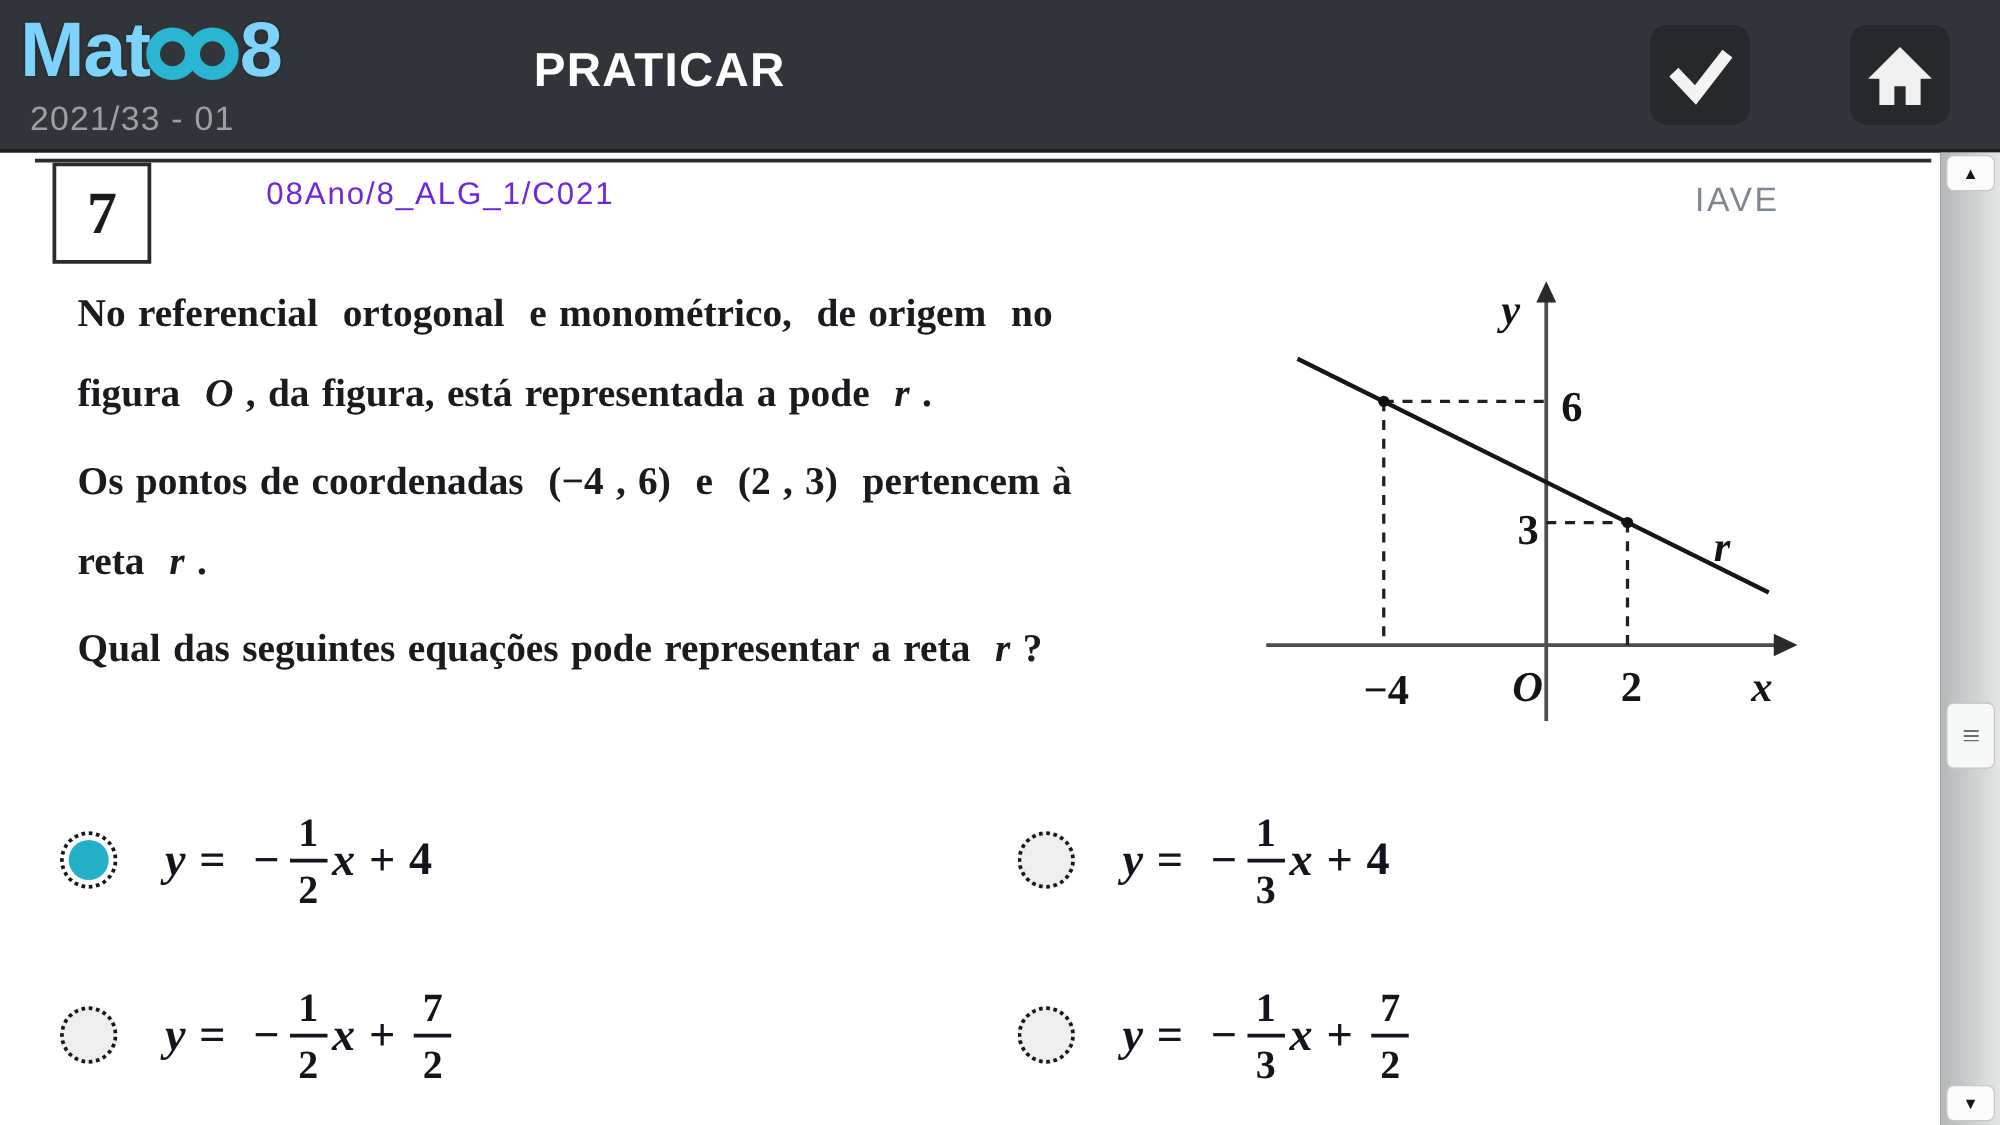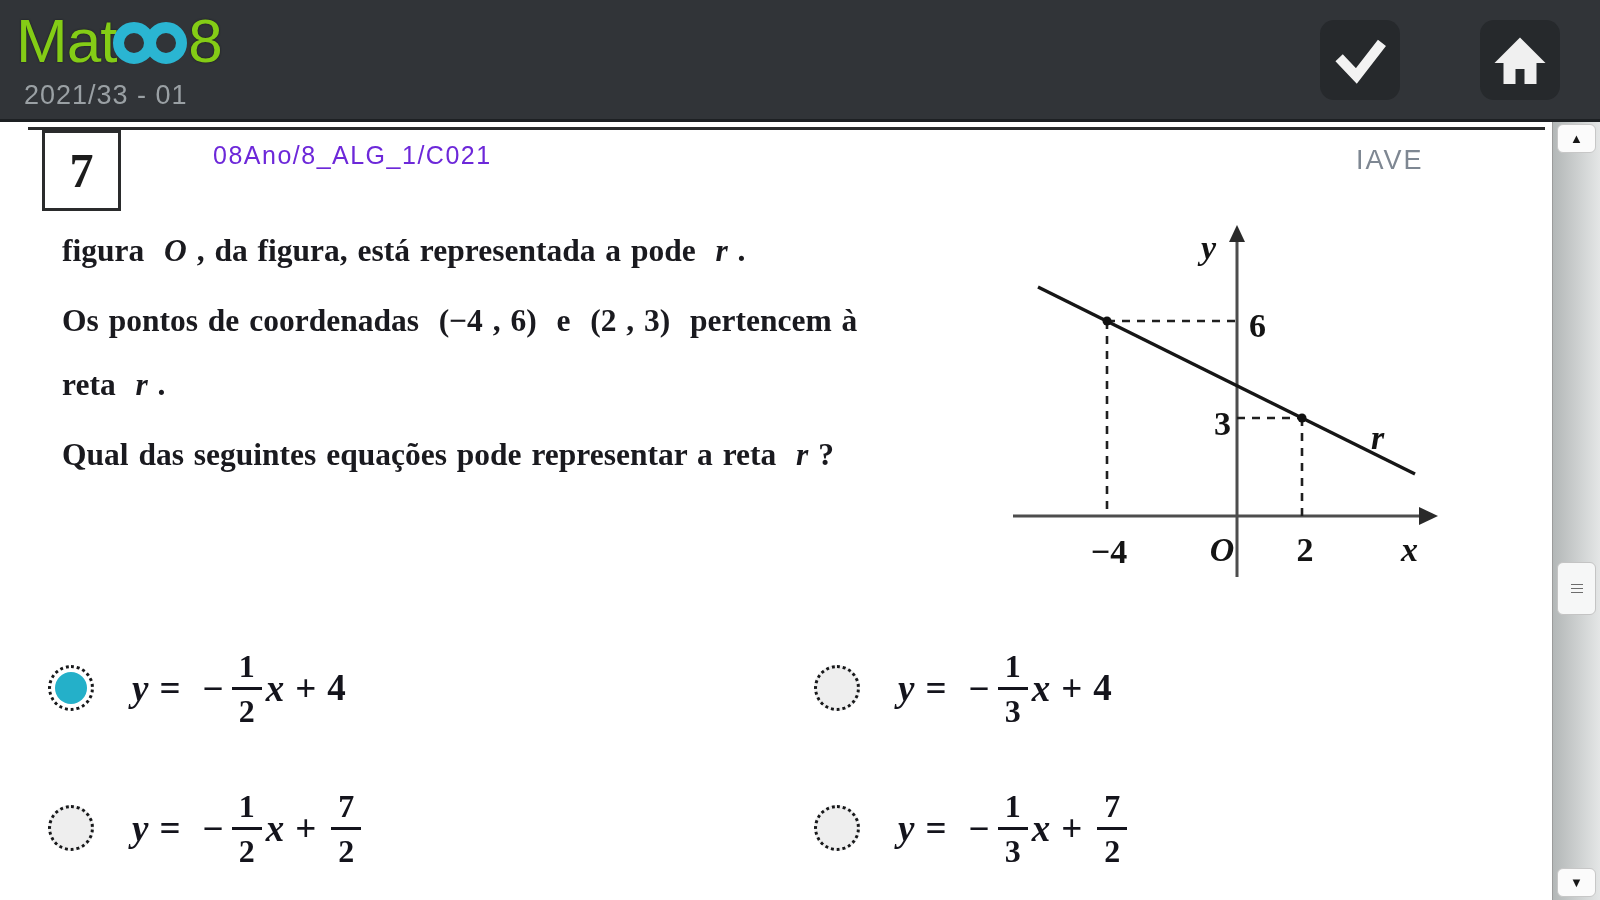--- a/index.html
+++ b/index.html
@@ -3,21 +3,21 @@
 <meta charset="utf-8">
 <style>
   * { margin:0; padding:0; box-sizing:border-box; }
   html,body { width:1600px; height:900px; overflow:hidden; background:#fff;
               font-family:"Liberation Sans", sans-serif; }
 
   
   .header { position:absolute; left:0; top:0; width:1600px; height:122px;
             background:#313438; border-bottom:3px solid #1d2023; }
   .logo { position:absolute; left:16px; top:2px; height:74px; display:flex; align-items:flex-end; }
-  .logo .lg-txt { color:#84cc16; font-size:62px; font-weight:400; letter-spacing:-1px; line-height:70px;
+  .logo .lg-txt { color:#7dd3fc; font-size:62px; font-weight:700; letter-spacing:-1px; line-height:70px;
                   text-shadow:0 0 2px #15181a; }
   .logo svg { margin:0 -2px 10px -4px; }
   .session { position:absolute; left:24px; top:80px; font-size:27px; color:#9aa0a4; letter-spacing:1px; }
   .app-title { position:absolute; left:427px; top:36px; font-size:38px; font-weight:bold;
                color:#fff; letter-spacing:1px; }
   .hbtn { position:absolute; top:20px; width:80px; height:80px; background:#26292c;
           border-radius:14px; display:flex; align-items:center; justify-content:center; cursor:pointer; }
   .hbtn.check { left:1320px; }
   .hbtn.home  { left:1480px; }
 
@@ -85,20 +85,21 @@
 <div class="header">
   <div class="logo">
     <span class="lg-txt">Mat</span>
     <svg width="78" height="50" viewBox="0 0 78 50">
       <circle cx="22" cy="27" r="15.5" fill="none" stroke="#2ab5d2" stroke-width="11"></circle>
       <circle cx="54" cy="27" r="15.5" fill="none" stroke="#2ab5d2" stroke-width="11"></circle>
     </svg>
     <span class="lg-txt">8</span>
   </div>
   <div class="session">2021/33 - 01</div>
+  <div class="app-title">PRATICAR</div>
 
   <div class="hbtn check">
     <svg width="58" height="58" viewBox="0 0 80 80">
       <path d="M16 42 L35 62 L66 22" fill="none" stroke="#f3f3f3" stroke-width="14" stroke-linecap="square" stroke-linejoin="miter"></path>
     </svg>
   </div>
   <div class="hbtn home">
     <svg width="60" height="60" viewBox="0 0 80 80">
       <path d="M40 10 L74 44 H62 V72 H46 V52 H34 V72 H18 V44 H6 Z" fill="#f0f0f0"></path>
     </svg>
@@ -106,20 +107,21 @@
 </div>
 
 <div class="top-rule"></div>
 <div class="qnum-box">
   <span>7</span>
 </div>
 <div class="watermark">08Ano/8_ALG_1/C021</div>
 <div class="iave">IAVE</div>
 
 <div class="qtext">
+  <div class="qline"><span>No referencial  ortogonal  e monométrico,  de origem  no</span></div>
   <div class="qline"><span>figura  </span><span class="it">O</span><span> , da figura, está representada a pode  </span><span class="it">r</span><span> .</span></div>
   <div class="qline gap"><span>Os pontos de coordenadas  (−4 , 6)  e  (2 , 3)  pertencem à</span></div>
   <div class="qline"><span>reta  </span><span class="it">r</span><span> .</span></div>
   <div class="qline gap"><span>Qual das seguintes equações pode representar a reta  </span><span class="it">r</span><span> ?</span></div>
 </div>
 
 <svg class="figure" viewBox="0 0 445 352">
 
   <line x1="232" y1="12" x2="232" y2="352" stroke="#4d4d4d" stroke-width="3"></line>
   <line x1="8" y1="291" x2="416" y2="291" stroke="#4d4d4d" stroke-width="3"></line>

